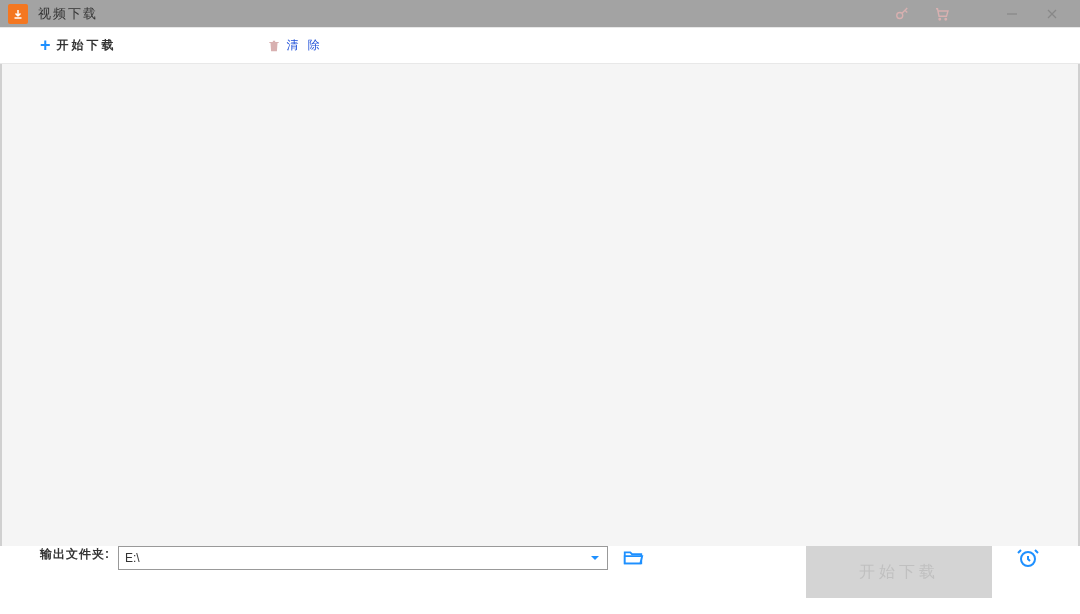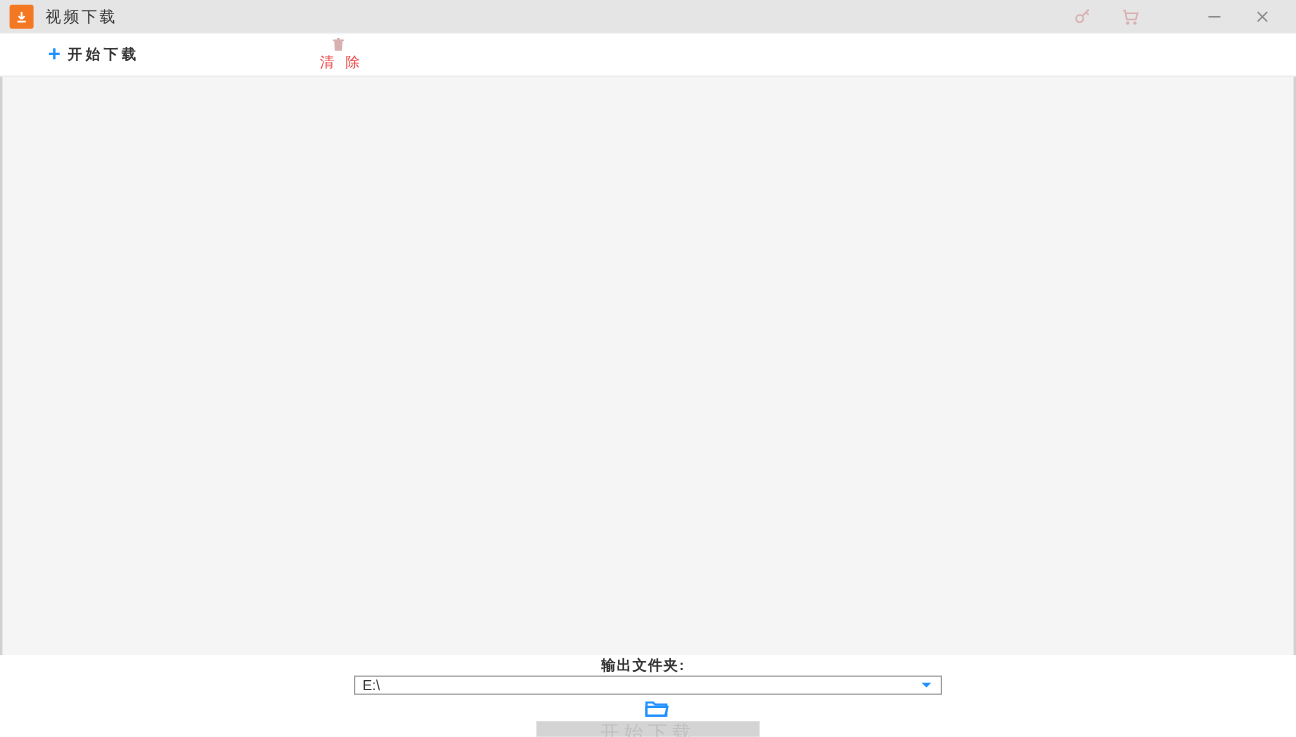--- a/index.html
+++ b/index.html
@@ -10,21 +10,21 @@
     }
     body {
       width: 1080px;
       height: 614px;
       background: #fff;
       overflow: hidden;
       position: relative;
     }
     .titlebar {
       height: 28px;
-      background: #e5e5e5;
+      background: #a3a3a3;
       border-bottom: 1px solid #e8e8e8;
       display: flex;
       align-items: center;
       padding: 0 8px;
     }
     .app-icon {
       width: 20px;
       height: 20px;
       background: #f47721;
       border-radius: 2px;
@@ -84,22 +84,21 @@
       color: #333;
       font-weight: bold;
     }
     .plus-icon {
       color: #1e90ff;
       font-size: 18px;
       font-weight: bold;
       margin-right: 6px;
     }
     .toolbar-btn.clear {
-      color: #ef4444;
-      flex-direction: column;
+      color: #1d4ed8;
     }
     .trash-icon {
       width: 14px;
       height: 14px;
       margin-right: 6px;
     }
     .new-download-label {
       letter-spacing: 3px;
     }
     .clear-label {
@@ -108,23 +107,22 @@
     .content-area {
       height: 482px;
       background: #f5f5f5;
       border-left: 2px solid #d0d0d0;
       border-right: 2px solid #d0d0d0;
     }
     .footer {
       height: 56px;
       background: #fff;
       display: flex;
-      align-items: center;
+      align-items: flex-start;
       padding: 0 40px 0 40px;
-      flex-direction: column;
     }
     .output-label {
       font-size: 12px;
       color: #333;
       margin-right: 8px;
       font-weight: bold;
       letter-spacing: 1px;
     }
     .output-select {
       width: 490px;

